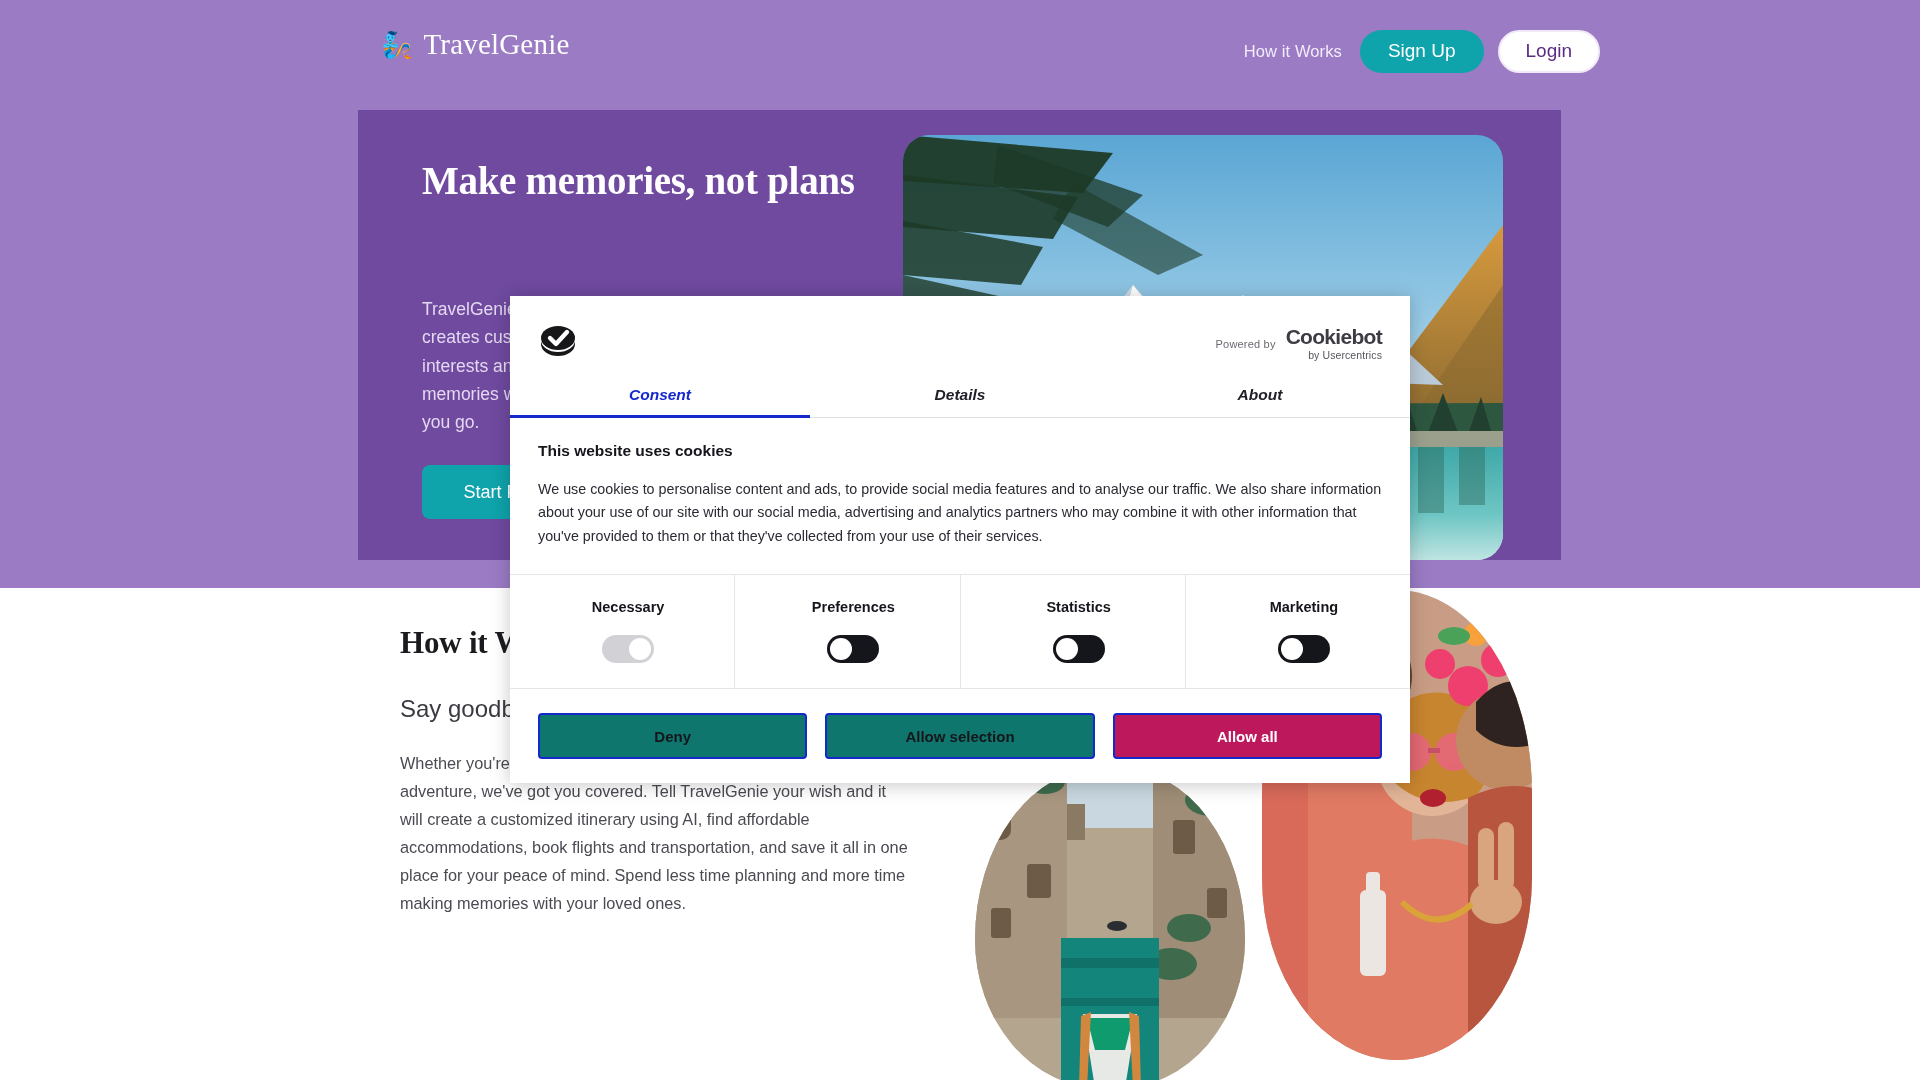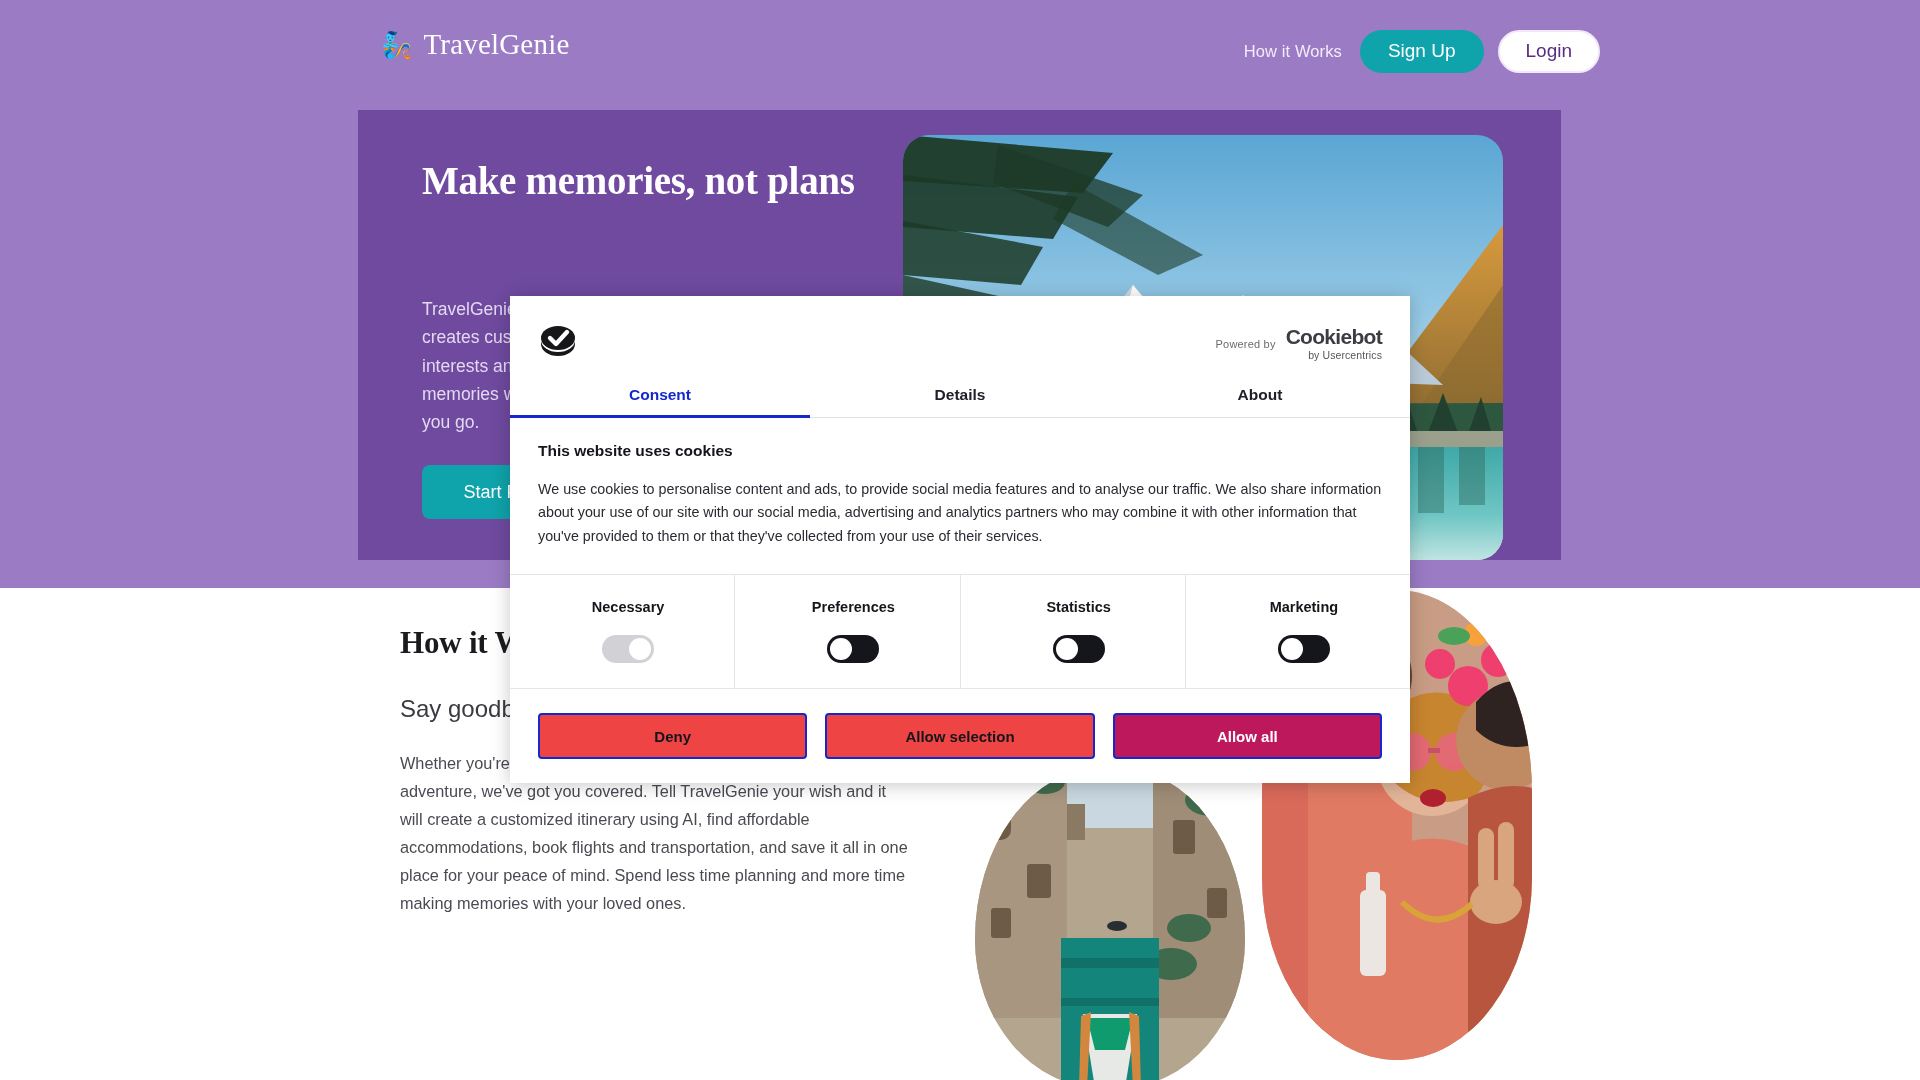--- a/index.html
+++ b/index.html
@@ -146,20 +146,21 @@
   }
   .cb-sub { font-size: 10.5px; color: #55555d; text-align: right; margin-top: 1px; letter-spacing: .1px; }
 
   .cd-tabs {
     height: 52px; display: flex; border-bottom: 1px solid #e2e2e6;
   }
   .cd-tab {
     flex: 1; display: flex; align-items: center; justify-content: center;
     font-size: 15.5px; font-weight: 700; color: #20202a;
     position: relative;
+    font-style: italic;
   }
   .cd-tab.active { color: #1528cc; }
   .cd-tab.active::after {
     content: ""; position: absolute; left: 0; right: 0; bottom: -1px;
     height: 3px; background: #1528cc;
   }
 
   .cd-body { padding: 24px 28px 0 28px; }
   .cd-heading { font-size: 15.5px; font-weight: 700; color: #15151c; }
   .cd-text {
@@ -191,21 +192,21 @@
   .switch.off { background: #15151c; }
   .switch.off .knob { left: 3px; }
 
   .cd-actions {
     padding: 24px 28px; display: flex; gap: 18px;
   }
   .cd-btn {
     flex: 1; height: 46px; border-radius: 4px;
     display: flex; align-items: center; justify-content: center;
     font-size: 15px; font-weight: 700;
-    border: 2px solid #1528cc; background: #ef4444; color: #15151c;
+    border: 2px solid #1528cc; background: #0f766e; color: #15151c;
   }
   .cd-btn.primary { background: #be185d; color: #ffffff; border-color: #1528cc; }
 </style>
 </head>
 <body>
 
 <div id="page">
 
   <div class="lower-bg"></div>
 

